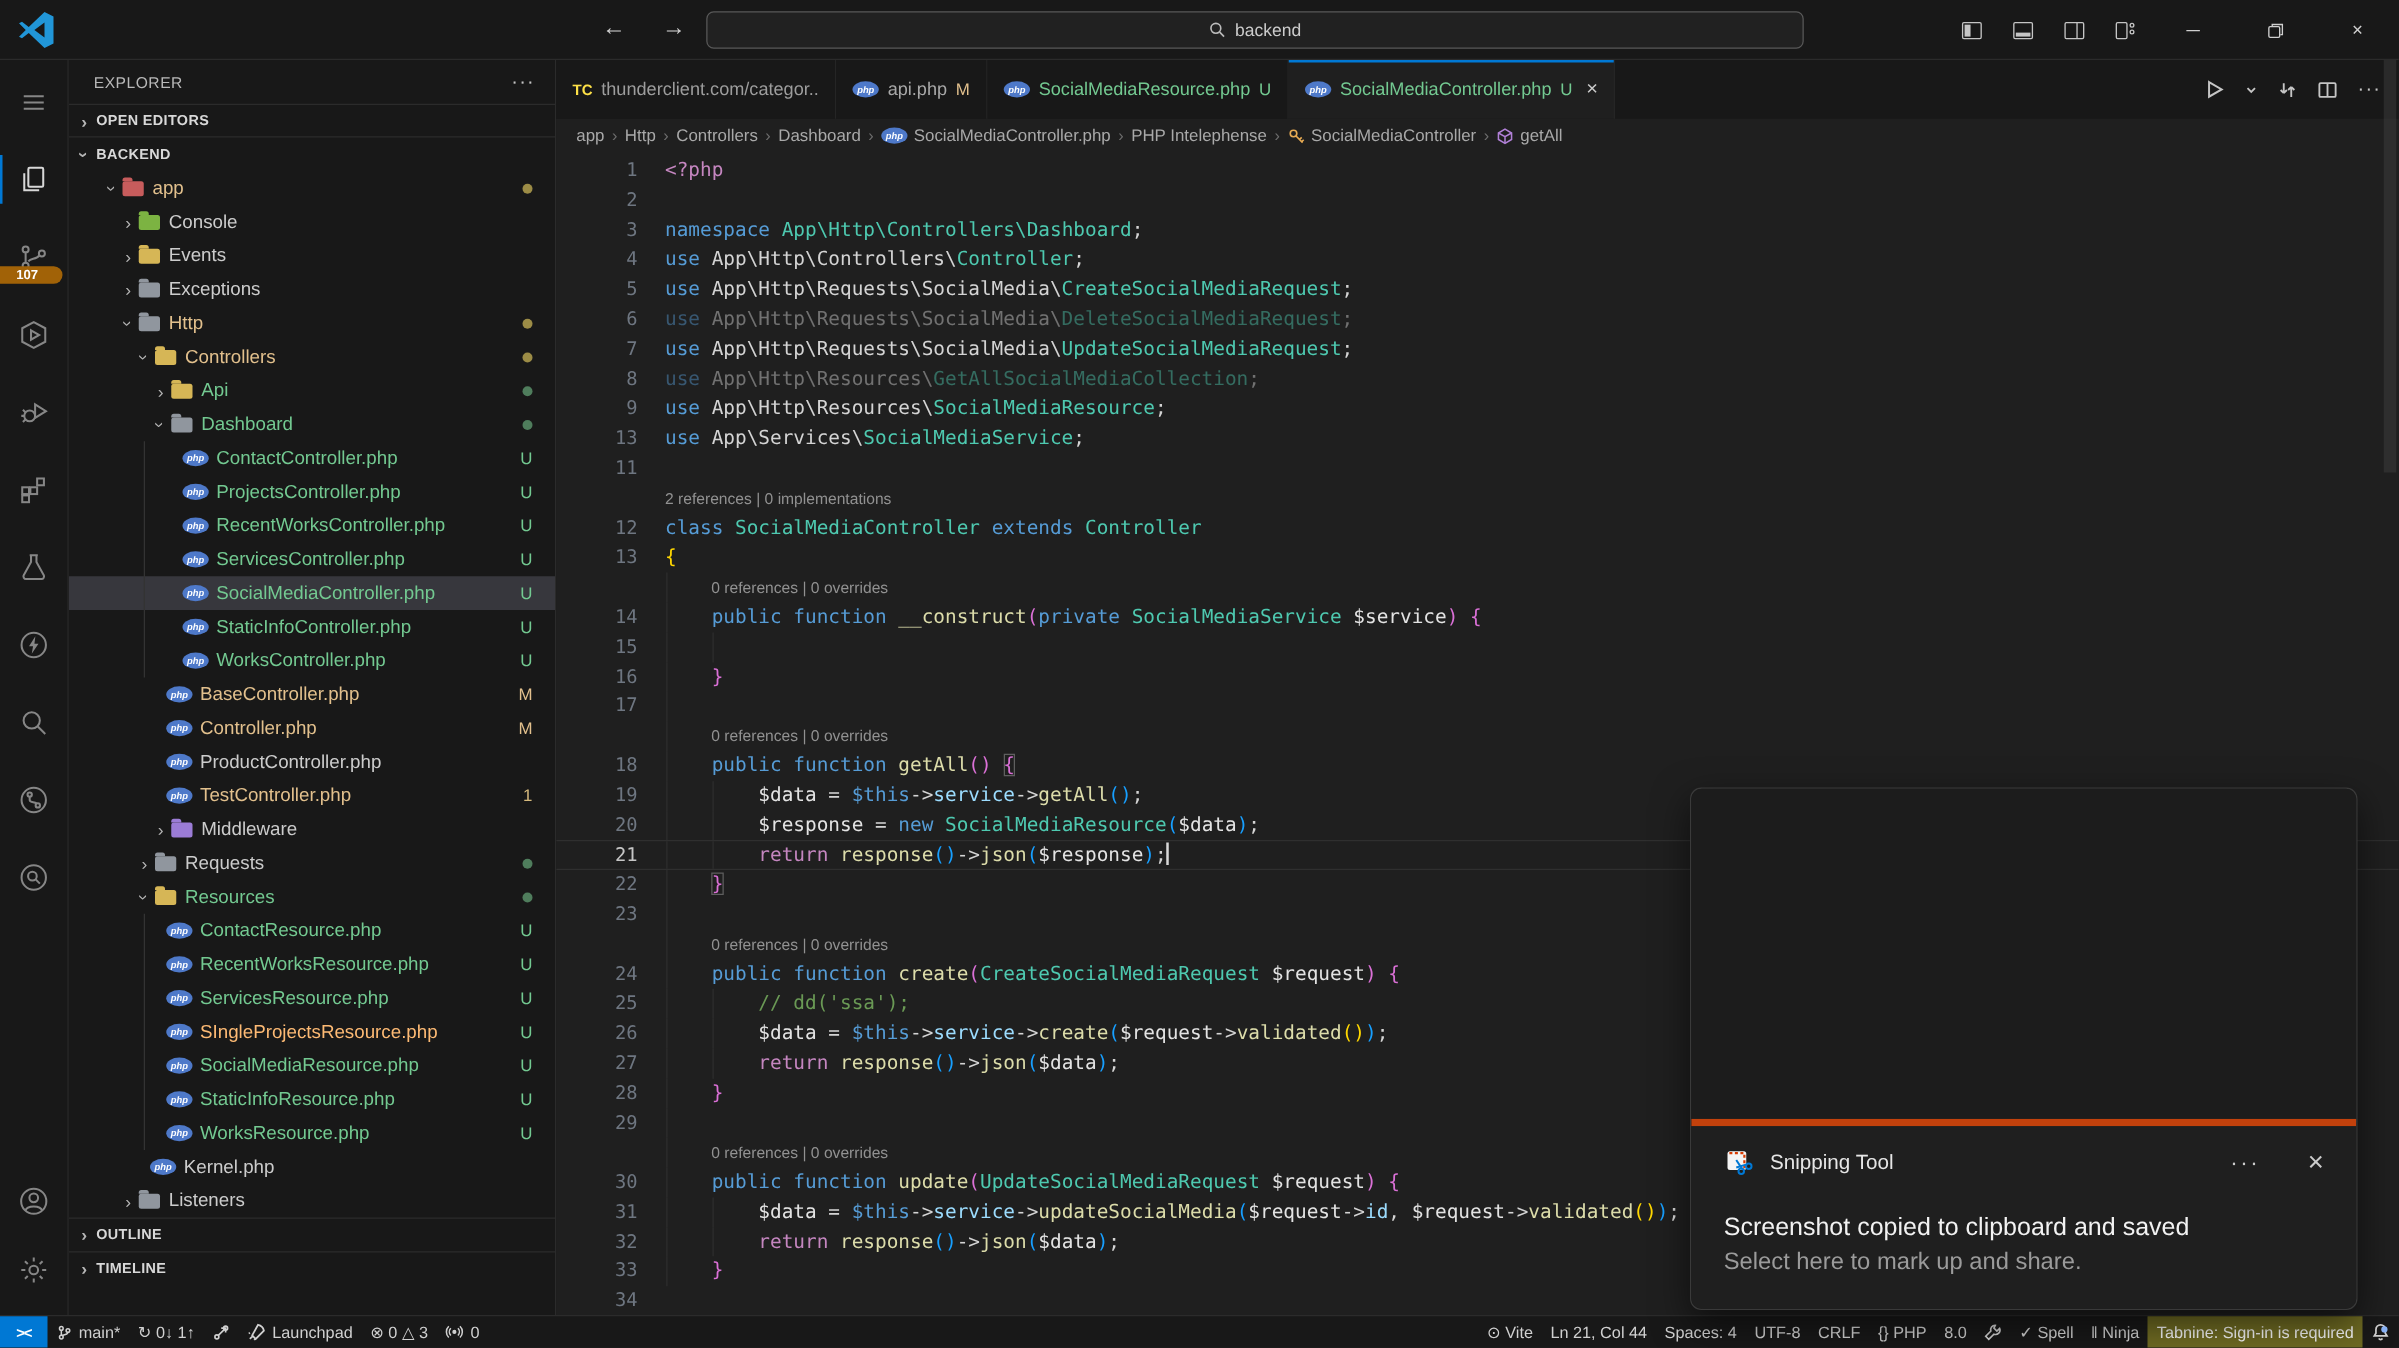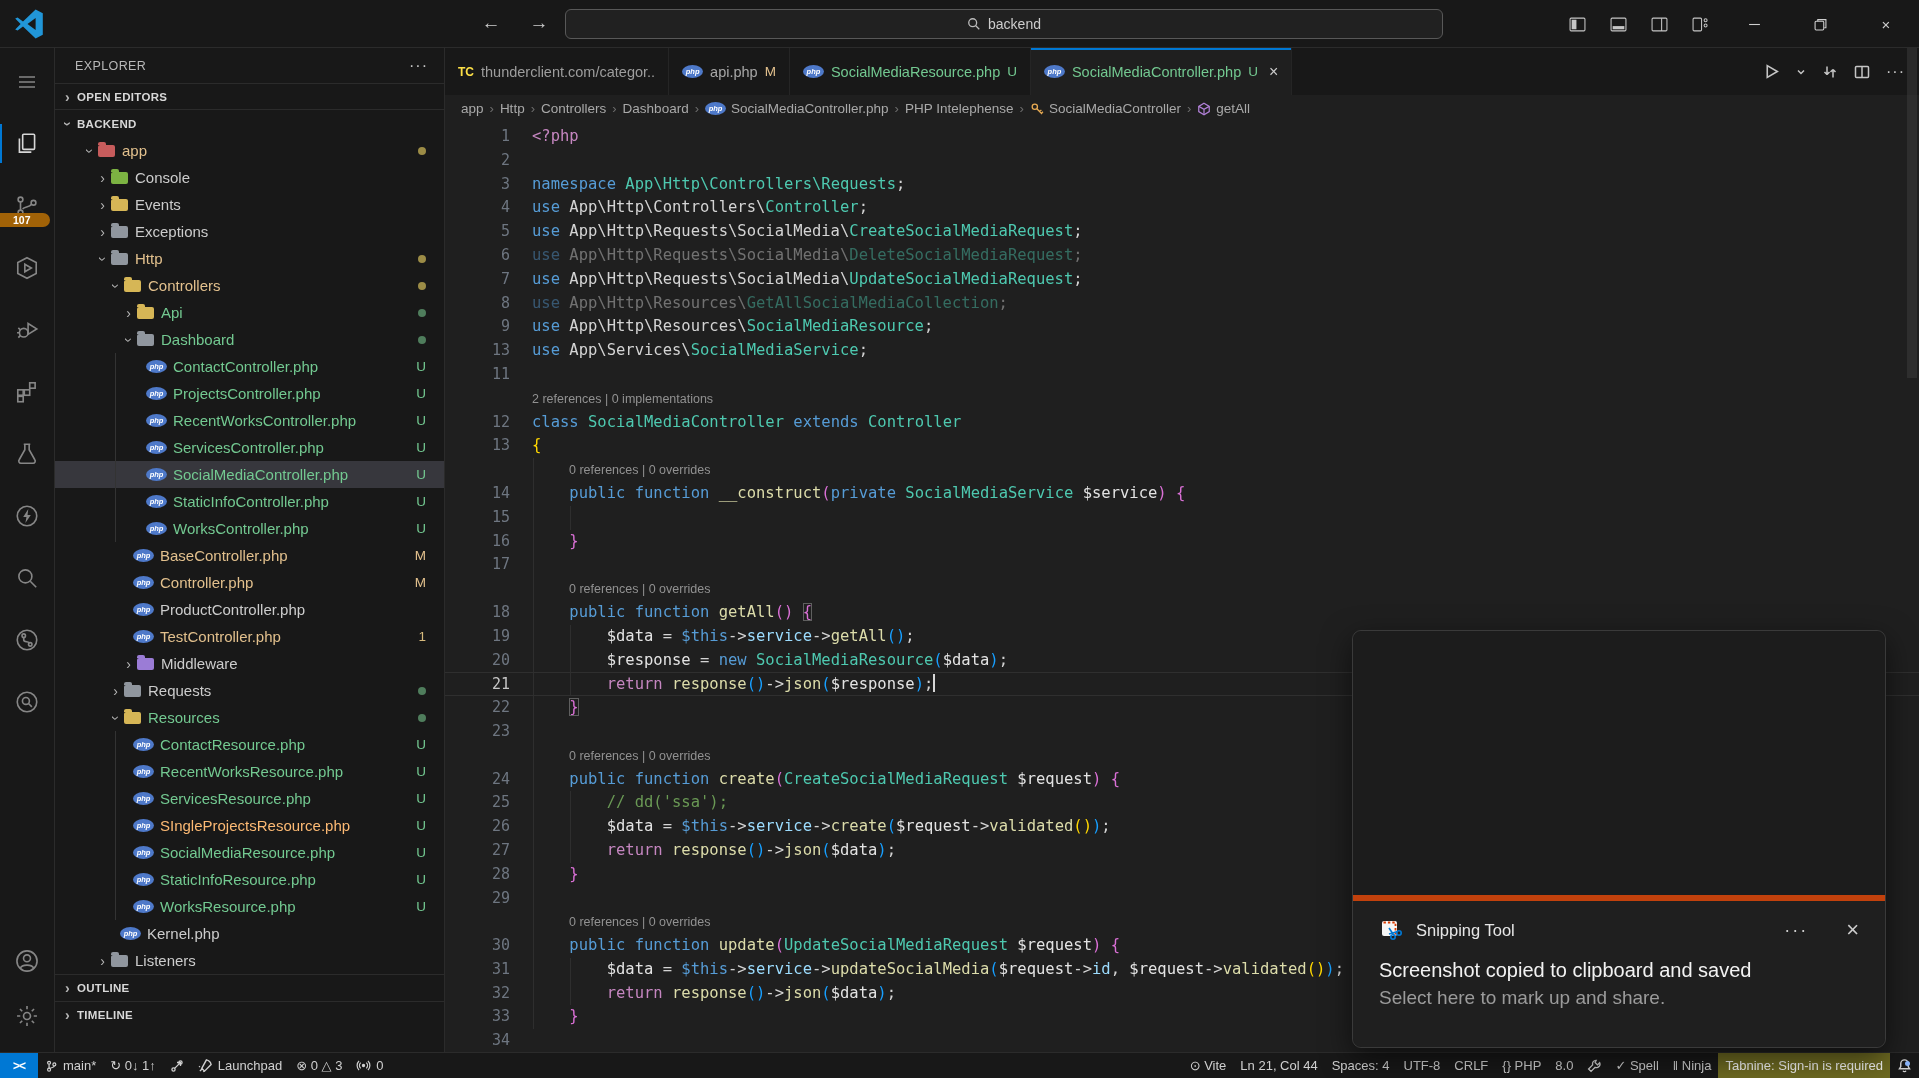--- a/index.html
+++ b/index.html
@@ -73,21 +73,21 @@
   .st-item{display:flex;align-items:center;gap:5px;padding:0 7px;cursor:pointer;white-space:nowrap}
   .st-remote{background:#0078d4;color:#fff;width:38px;justify-content:center;font-weight:bold;font-size:12px;letter-spacing:-1px}
   .st-right{margin-left:auto;display:flex;align-items:stretch}
   .st-warn{background:#6e6a22;color:#f2f2f2}
   .belldot{position:absolute;top:3px;right:2px;width:5px;height:5px;border-radius:50%;background:#8ab4f8}
   
   .toast{position:absolute;left:1352px;top:630px;width:534px;height:418px;background:#1d1d1d;border:1px solid #3a3a3a;border-radius:9px;box-shadow:0 10px 30px rgba(0,0,0,.55);z-index:50}
   .toast-body{position:absolute;left:0;right:0;bottom:0;height:152px;border-top:6px solid #c2410c;background:#1f1f1f;border-radius:0 0 9px 9px;padding:16px 26px}
   .toast-head{display:flex;align-items:center;gap:13px;color:#e6e6e6;font-size:16.5px}
   .toast-actions{margin-left:auto;display:flex;gap:38px;color:#cccccc;align-items:center}
-  .toast-line1{margin-top:16px;font-size:20px;color:#f2f2f2}
+  .toast-line1{margin-top:28px;font-size:20px;color:#f2f2f2}
   .toast-line2{margin-top:5px;font-size:19px;color:#9b9b9b}
   svg{display:block}
 </style>
 </head>
 <body>
 
 <div class="titlebar">
   <svg class="vslogo" viewBox="0 0 100 100">
     <polygon points="72,2 30,42 12,28 4,32 22,50 4,68 12,72 30,58 72,98 96,86 96,14" fill="#2196d8"></polygon>
     <polygon points="72,30 45,50 72,70" fill="#181818"></polygon>
@@ -513,21 +513,21 @@
               <polygon points="8,1.5 14,5 14,11 8,14.5 2,11 2,5"></polygon>
               <path d="M2 5l6 3.4L14 5 M8 8.4v6"></path>
             </svg>
           </span>
           <span>getAll</span>
         </span>
       </div>
     <div class="code" id="code">
         <div class="crow"><span class="gut">1</span><span class="ctx"><span class="tk-m">&lt;?php</span></span></div>
         <div class="crow"><span class="gut">2</span><span class="ctx"></span></div>
-        <div class="crow"><span class="gut">3</span><span class="ctx"><span class="tk-k">namespace</span><span class="tk-p"> </span><span class="tk-c">App\Http\Controllers\Requests</span><span class="tk-p">;</span></span></div>
+        <div class="crow"><span class="gut">3</span><span class="ctx"><span class="tk-k">namespace</span><span class="tk-p"> </span><span class="tk-c">App\Http\Controllers\Dashboard</span><span class="tk-p">;</span></span></div>
         <div class="crow"><span class="gut">4</span><span class="ctx"><span class="tk-k">use</span><span class="tk-p"> App\Http\Controllers\</span><span class="tk-c">Controller</span><span class="tk-p">;</span></span></div>
         <div class="crow"><span class="gut">5</span><span class="ctx"><span class="tk-k">use</span><span class="tk-p"> App\Http\Requests\SocialMedia\</span><span class="tk-c">CreateSocialMediaRequest</span><span class="tk-p">;</span></span></div>
         <div class="crow dim"><span class="gut">6</span><span class="ctx"><span class="tk-k">use</span><span class="tk-p"> App\Http\Requests\SocialMedia\</span><span class="tk-c">DeleteSocialMediaRequest</span><span class="tk-p">;</span></span></div>
         <div class="crow"><span class="gut">7</span><span class="ctx"><span class="tk-k">use</span><span class="tk-p"> App\Http\Requests\SocialMedia\</span><span class="tk-c">UpdateSocialMediaRequest</span><span class="tk-p">;</span></span></div>
         <div class="crow dim"><span class="gut">8</span><span class="ctx"><span class="tk-k">use</span><span class="tk-p"> App\Http\Resources\</span><span class="tk-c">GetAllSocialMediaCollection</span><span class="tk-p">;</span></span></div>
         <div class="crow"><span class="gut">9</span><span class="ctx"><span class="tk-k">use</span><span class="tk-p"> App\Http\Resources\</span><span class="tk-c">SocialMediaResource</span><span class="tk-p">;</span></span></div>
         <div class="crow"><span class="gut">13</span><span class="ctx"><span class="tk-k">use</span><span class="tk-p"> App\Services\</span><span class="tk-c">SocialMediaService</span><span class="tk-p">;</span></span></div>
         <div class="crow"><span class="gut">11</span><span class="ctx"></span></div>
         <div class="crow"><span class="gut"></span><span class="ctx lenstxt" style="padding-left: 0px;">2 references | 0 implementations</span></div>
         <div class="crow"><span class="gut">12</span><span class="ctx"><span class="tk-k">class</span><span class="tk-p"> </span><span class="tk-c">SocialMediaController</span><span class="tk-p"> </span><span class="tk-k">extends</span><span class="tk-p"> </span><span class="tk-c">Controller</span></span></div>

